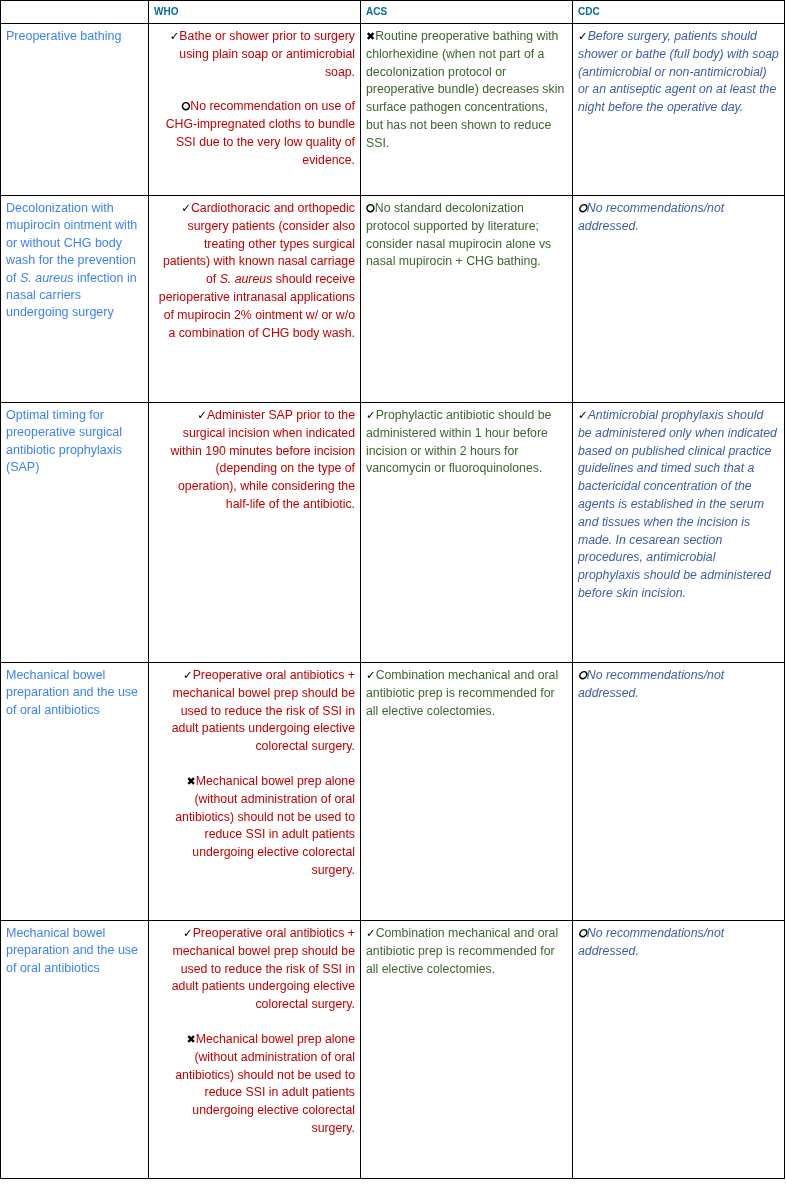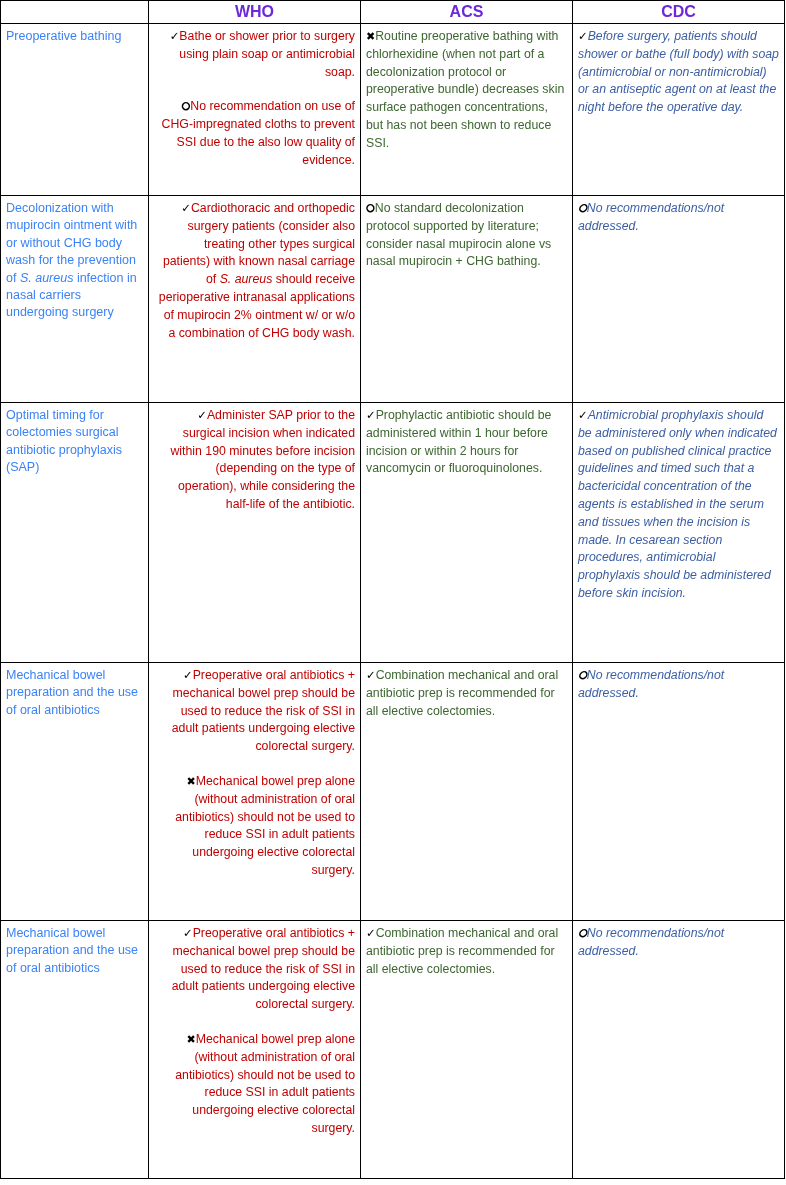--- a/index.html
+++ b/index.html
@@ -34,24 +34,24 @@
   table.guideline-table col.c3 { width: 212px; }
 
   table.guideline-table th,
   table.guideline-table td {
     border: 1px solid #000000;
     vertical-align: top;
     padding: 4px 5px 4px 5px;
     box-sizing: border-box;
   }
   thead th {
-    text-align: center;
-    font-size: 16px;
+    text-align: left;
+    font-size: 10px;
     font-weight: bold;
-    color: #6d28d9;
+    color: #0369a1;
     padding-top: 3px;
     padding-bottom: 3px;
     height: 19px;
     line-height: 14px;
   }
   thead th.corner { border-top: 1px solid #000000; }
 
   td.topic {
     font-size: 12.5px;
     line-height: 17.4px;
@@ -115,21 +115,21 @@
         <th>WHO</th>
         <th>ACS</th>
         <th>CDC</th>
       </tr>
     </thead>
     <tbody id="tbody">
         <tr class="r0">
           <td class="topic"><span>Preoperative bathing</span></td>
           <td class="rec who">
             <div class="rec-item"><span class="mark check">✓</span><span class="rec-text">Bathe or shower prior to surgery using plain soap or antimicrobial soap.</span></div>
-            <div class="rec-item"><span class="mark circle">⭘</span><span class="rec-text">No recommendation on use of CHG-impregnated cloths to prevent SSI due to the also low quality of evidence.</span></div>
+            <div class="rec-item"><span class="mark circle">⭘</span><span class="rec-text">No recommendation on use of CHG-impregnated cloths to bundle SSI due to the very low quality of evidence.</span></div>
           </td>
           <td class="rec acs">
             <div class="rec-item"><span class="mark cross">✖</span><span class="rec-text">Routine preoperative bathing with chlorhexidine (when not part of a decolonization protocol or preoperative bundle) decreases skin surface pathogen concentrations, but has not been shown to reduce SSI.</span></div>
           </td>
           <td class="rec cdc">
             <div class="rec-item"><span class="mark check">✓</span><span class="rec-text">Before surgery, patients should shower or bathe (full body) with soap (antimicrobial or non-antimicrobial) or an antiseptic agent on at least the night before the operative day.</span></div>
           </td>
         </tr>
         <tr class="r1">
           <td class="topic"><span>Decolonization with mupirocin ointment with or without CHG body wash for the prevention of </span><span class="ital">S. aureus</span><span> infection in nasal carriers undergoing surgery</span></td>
@@ -137,21 +137,21 @@
             <div class="rec-item"><span class="mark check">✓</span><span class="rec-text"><span>Cardiothoracic and orthopedic surgery patients (consider also treating other types surgical patients) with known nasal carriage of </span><span class="ital">S. aureus</span><span> should receive perioperative intranasal applications of mupirocin 2% ointment w/ or w/o a combination of CHG body wash.</span></span></div>
           </td>
           <td class="rec acs">
             <div class="rec-item"><span class="mark circle">⭘</span><span class="rec-text">No standard decolonization protocol supported by literature; consider nasal mupirocin alone vs nasal mupirocin + CHG bathing.</span></div>
           </td>
           <td class="rec cdc">
             <div class="rec-item"><span class="mark circle">⭘</span><span class="rec-text">No recommendations/not addressed.</span></div>
           </td>
         </tr>
         <tr class="r2">
-          <td class="topic"><span>Optimal timing for colectomies surgical antibiotic prophylaxis (SAP)</span></td>
+          <td class="topic"><span>Optimal timing for preoperative surgical antibiotic prophylaxis (SAP)</span></td>
           <td class="rec who">
             <div class="rec-item"><span class="mark check">✓</span><span class="rec-text">Administer SAP prior to the surgical incision when indicated within 190 minutes before incision (depending on the type of operation), while considering the half-life of the antibiotic.</span></div>
           </td>
           <td class="rec acs">
             <div class="rec-item"><span class="mark check">✓</span><span class="rec-text">Prophylactic antibiotic should be administered within 1 hour before incision or within 2 hours for vancomycin or fluoroquinolones.</span></div>
           </td>
           <td class="rec cdc">
             <div class="rec-item"><span class="mark check">✓</span><span class="rec-text">Antimicrobial prophylaxis should be administered only when indicated based on published clinical practice guidelines and timed such that a bactericidal concentration of the agents is established in the serum and tissues when the incision is made. In cesarean section procedures, antimicrobial prophylaxis should be administered before skin incision.</span></div>
           </td>
         </tr>

